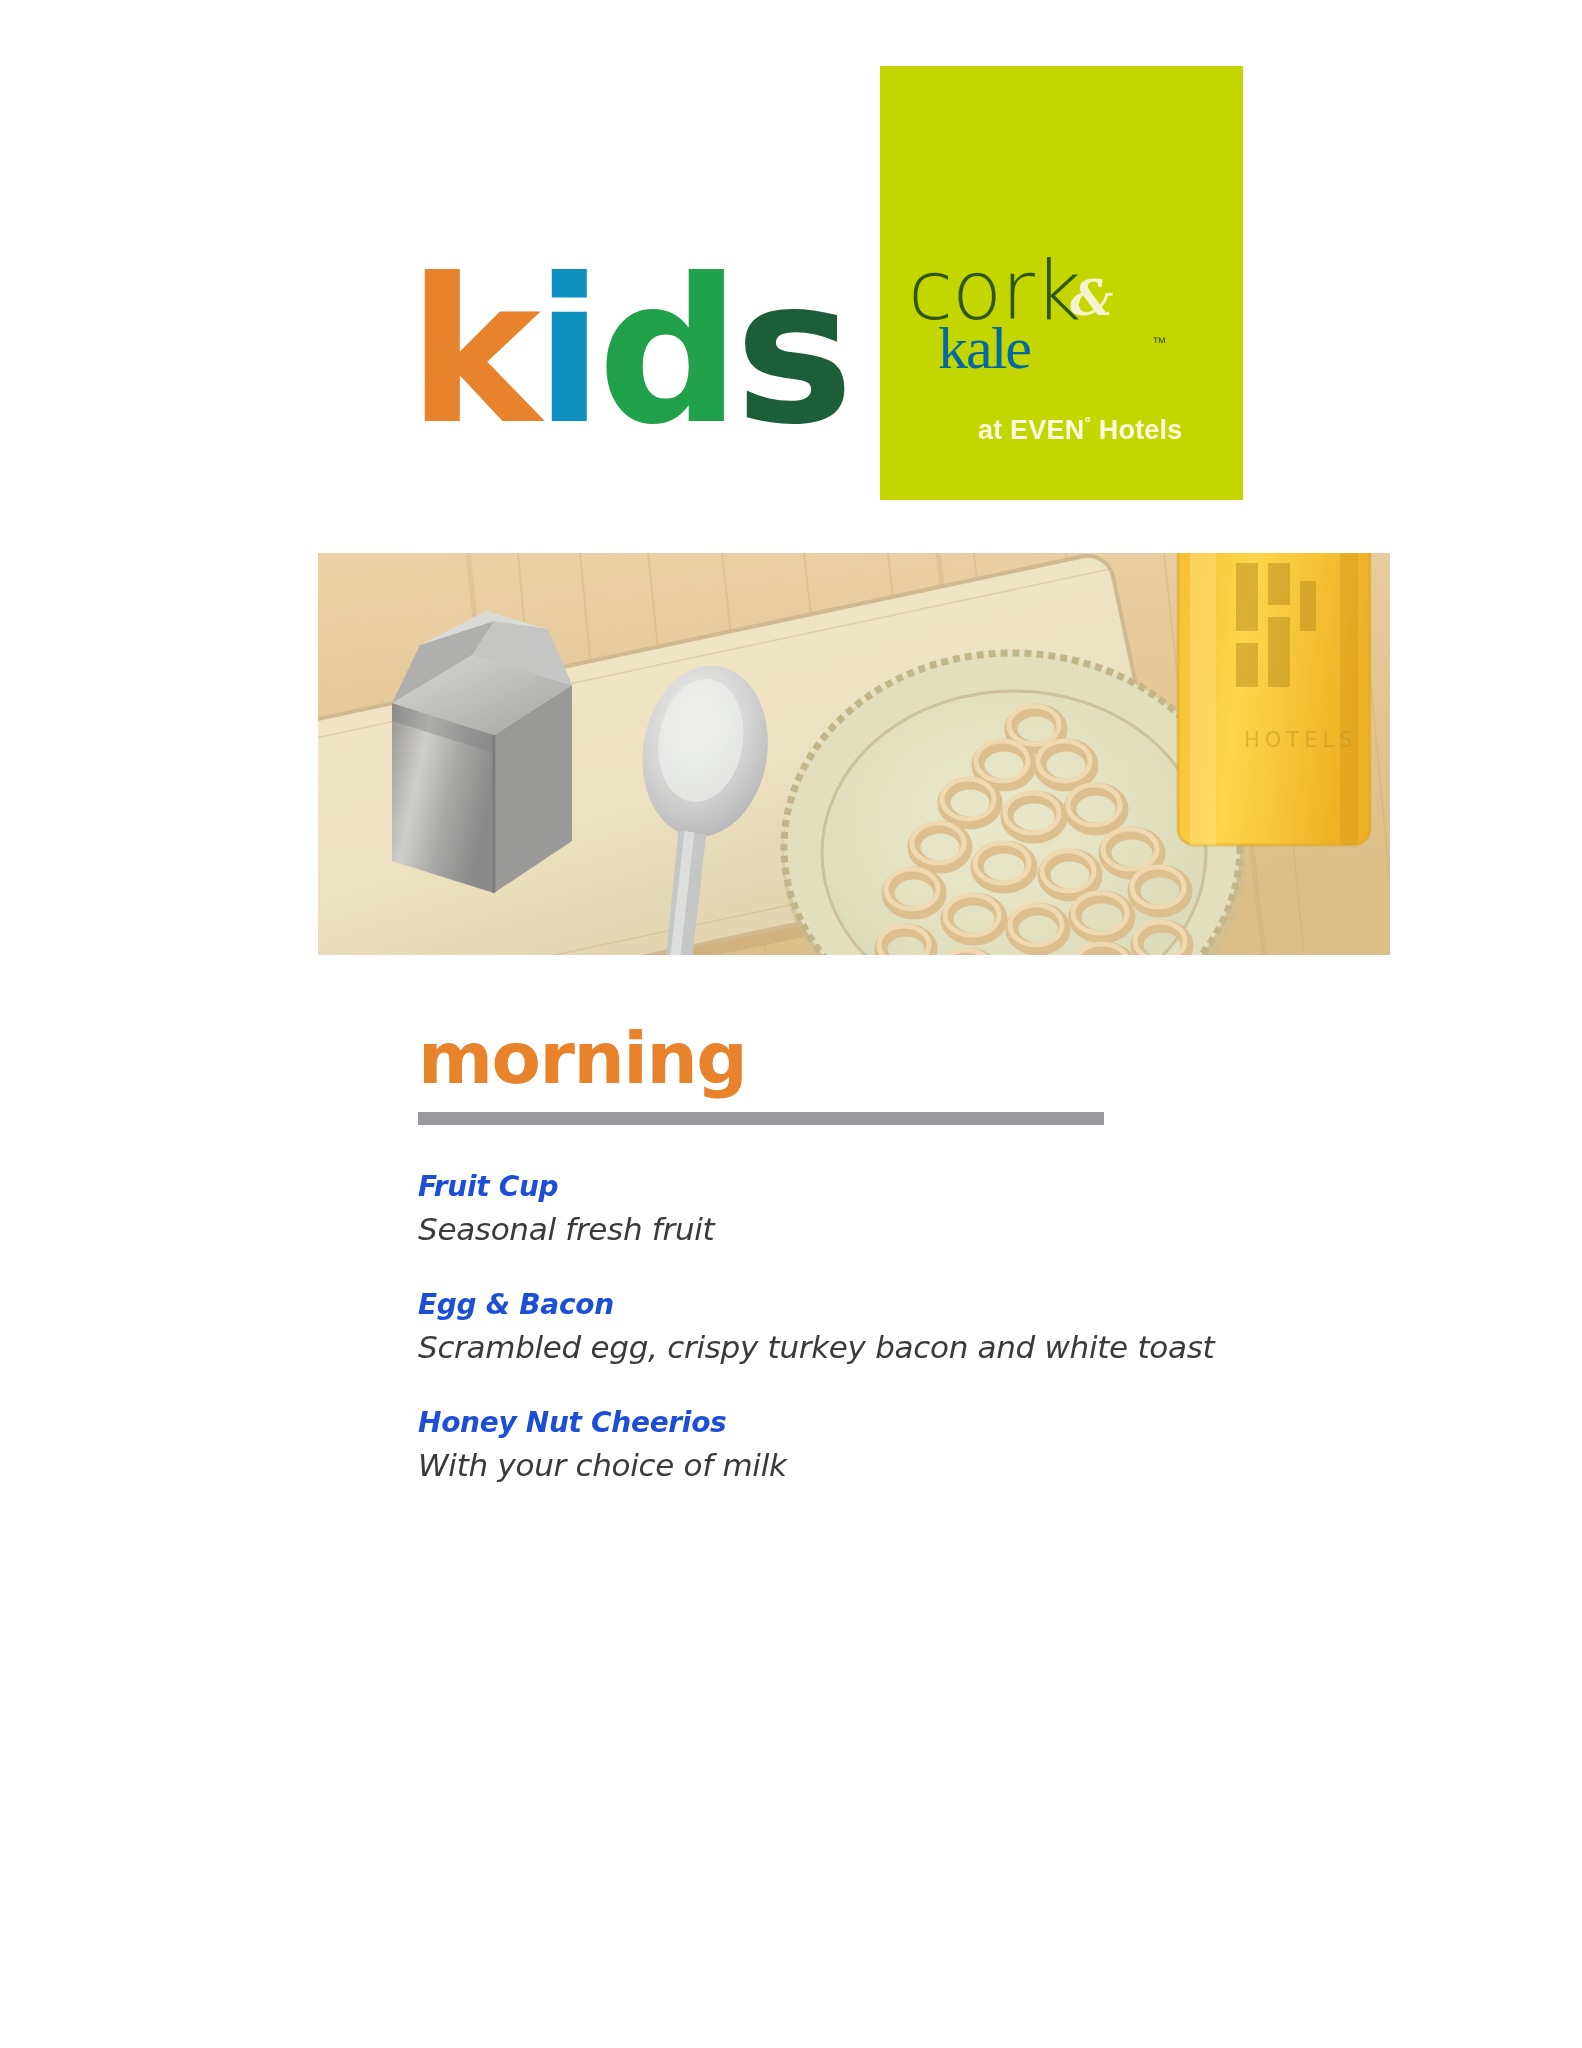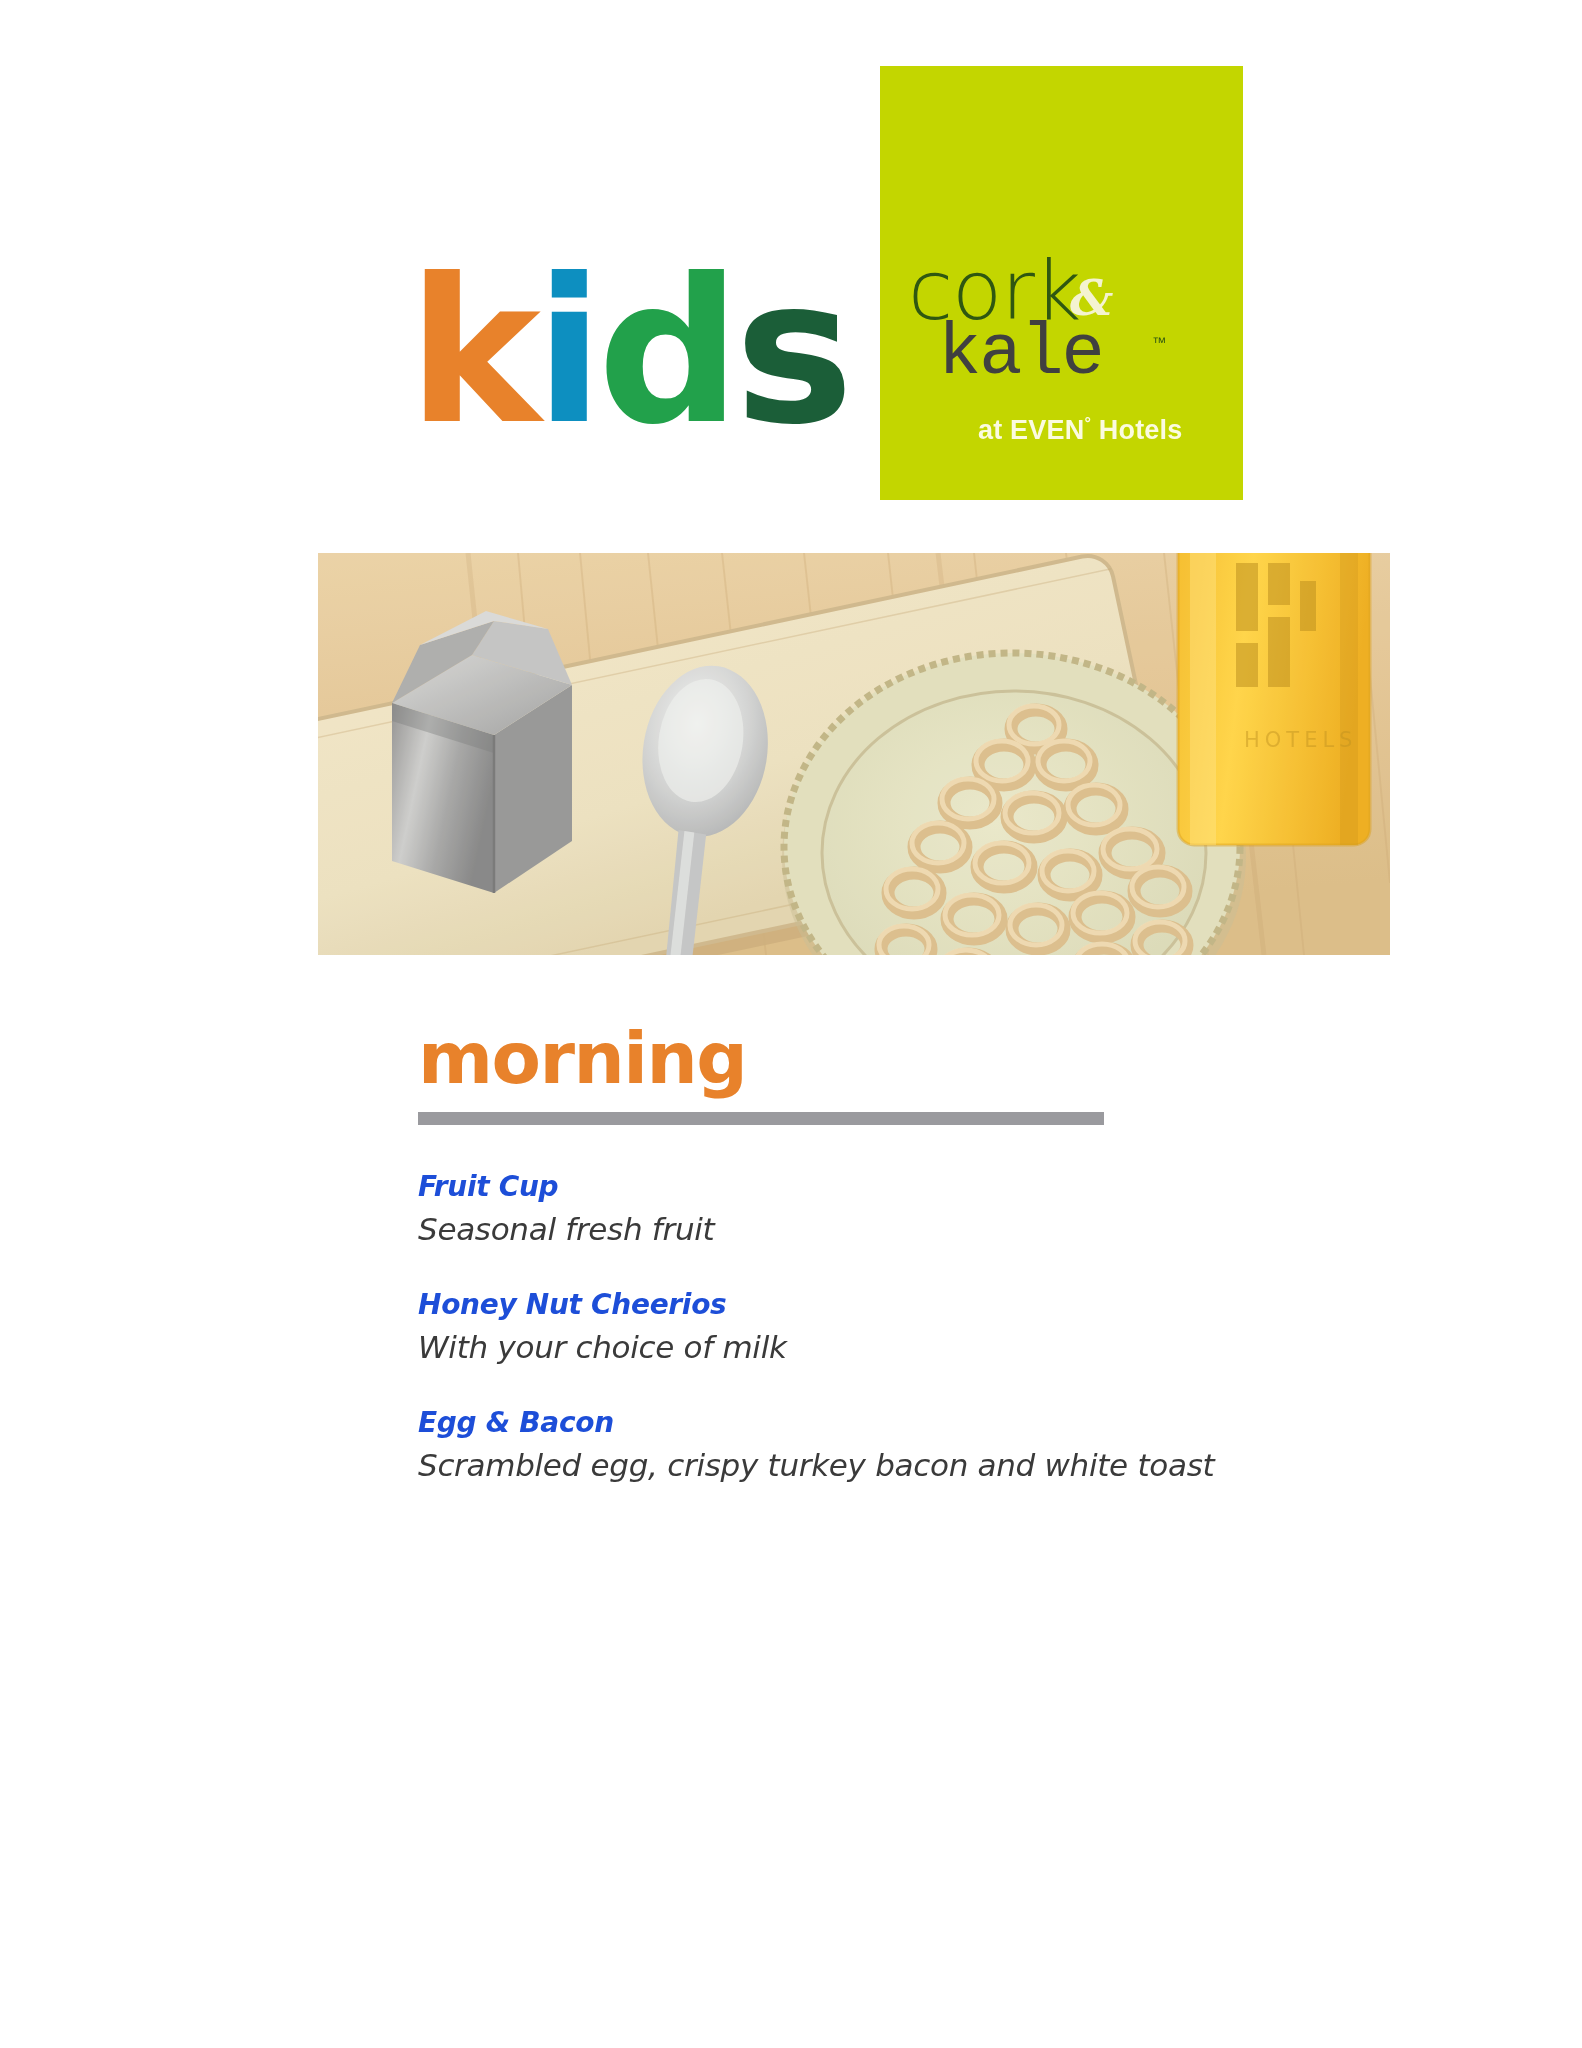--- a/index.html
+++ b/index.html
@@ -76,24 +76,24 @@
     font-size: 48px;
     font-style: italic;
     font-weight: bold;
     color: #F4F3D0;
     line-height: 1;
   }
   .brand-kale {
     position: absolute;
     left: 58px;
     top: 252px;
-    font-family: Liberation Mono, monospace;
-    font-size: 72px;
+    font-family: Liberation Serif, serif;
+    font-size: 60px;
     font-weight: 300;
-    color: #404040;
+    color: #0369a1;
     letter-spacing: -2px;
     line-height: 1;
   }
   .brand-tm {
     position: absolute;
     left: 272px;
     top: 268px;
     font-family: "Liberation Sans", sans-serif;
     font-size: 14px;
     color: #2F5711;
@@ -365,23 +365,23 @@
   <div class="section">
     <h1 class="section-title">morning</h1>
     <div class="section-rule"></div>
 
     <div class="menu-item">
       <div class="item-name">Fruit Cup</div>
       <div class="item-desc">Seasonal fresh fruit</div>
     </div>
 
     <div class="menu-item">
+      <div class="item-name">Egg &amp; Bacon</div>
+      <div class="item-desc">Scrambled egg, crispy turkey bacon and white toast</div>
+    </div>
+
+    <div class="menu-item">
       <div class="item-name">Honey Nut Cheerios</div>
       <div class="item-desc">With your choice of milk</div>
     </div>
-
-    <div class="menu-item">
-      <div class="item-name">Egg &amp; Bacon</div>
-      <div class="item-desc">Scrambled egg, crispy turkey bacon and white toast</div>
-    </div>
   </div>
 
 </div>
 
 </body></html>

